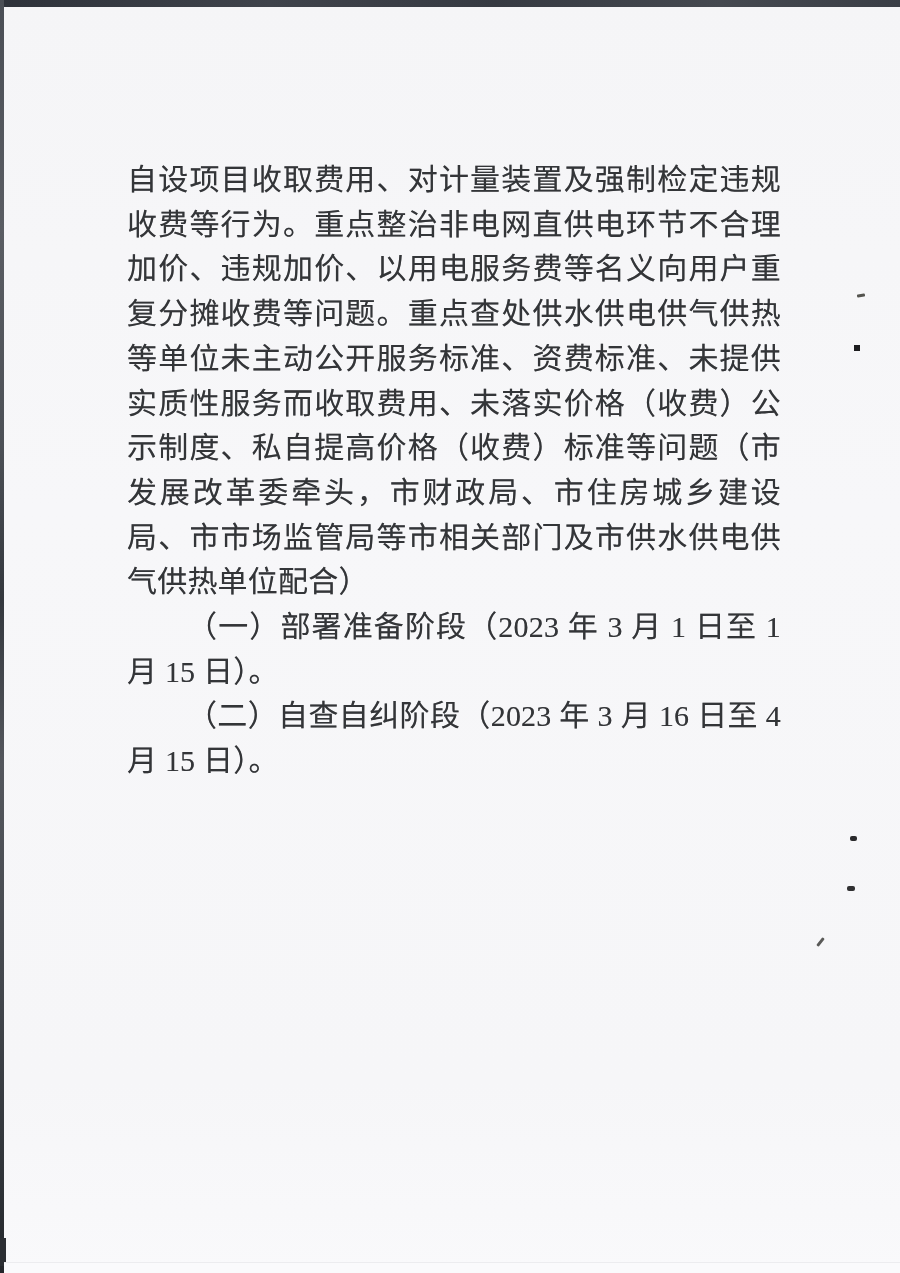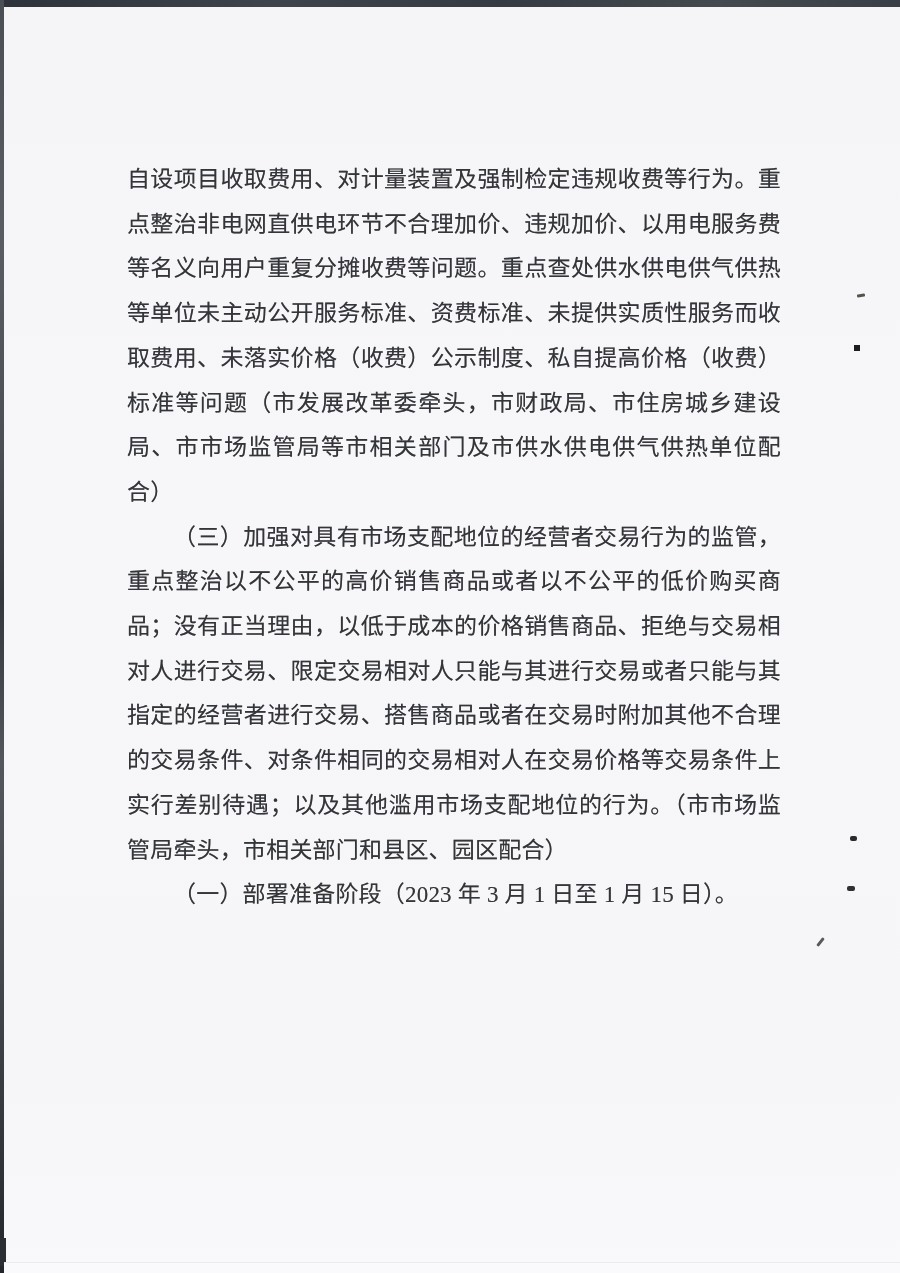--- a/index.html
+++ b/index.html
@@ -44,21 +44,21 @@
     background: #fafafc;
     border-top: 1px solid #ececef;
   }
   
   .doc-content {
     position: absolute;
     left: 127px;
     top: 158px;
     width: 654px;
     color: #333538;
-    font-size: 23px;
+    font-size: 30px;
     line-height: 44.7px;
     text-align: justify;
     text-justify: inter-ideograph;
     letter-spacing: 0.2px;
     text-shadow: 0 0 0.5px rgba(40,40,45,0.45);
   }
   .para { margin: 0; }
   .para.indent { text-indent: 2em; }
   .para.heading {
     font-family: "Liberation Sans", "DejaVu Sans", sans-serif;
@@ -76,22 +76,22 @@
 </style>
 </head>
 <body>
 
 <div class="page">
   <div class="scan-edge-top"></div>
   <div class="scan-edge-left"></div>
 
   <div class="doc-content">
       <div class="para">自设项目收取费用、对计量装置及强制检定违规收费等行为。重点整治非电网直供电环节不合理加价、违规加价、以用电服务费等名义向用户重复分摊收费等问题。重点查处供水供电供气供热等单位未主动公开服务标准、资费标准、未提供实质性服务而收取费用、未落实价格（收费）公示制度、私自提高价格（收费）标准等问题（市发展改革委牵头，市财政局、市住房城乡建设局、市市场监管局等市相关部门及市供水供电供气供热单位配合）</div>
-      <div class="para indent">（三）加强对具有市场支配地位的经营者交易行为的监管，重点整治以不公平的高价销售商品或者以不公平的低价购买商品；没有正当理由，以低于成本的价格销售商品、拒绝与交易相对人进行交易、限定交易相对人只能与其进行交易或者只能与其指定的经营者进行交易、搭售商品或者在交易时附加其他不合理的交易条件、对条件相同的交易相对人在交易价格等交易条件上实行差别待遇；以及其他滥用市场支配地位的行为。（市市场监管局牵头，市相关部门和县区、园区配合）</div>
       <div class="para indent">（一）部署准备阶段（2023 年 3 月 1 日至 1 月 15 日）。</div>
+      <div class="para indent">（二）自查自纠阶段（2023 年 3 月 16 日至 4 月 15 日）。</div>
     </div>
 
   <div class="speck speck-dash"></div>
   <div class="speck speck-square"></div>
   <div class="speck speck-dot-1"></div>
   <div class="speck speck-dot-2"></div>
   <div class="speck speck-tick"></div>
   <div class="speck speck-corner"></div>
 
   <div class="scan-bottom-strip"></div>

